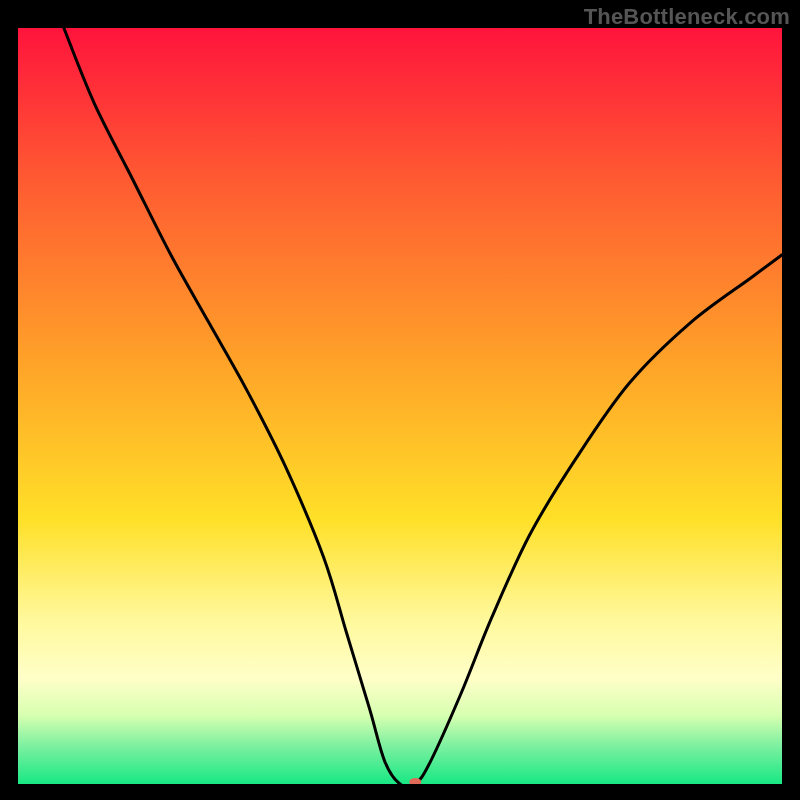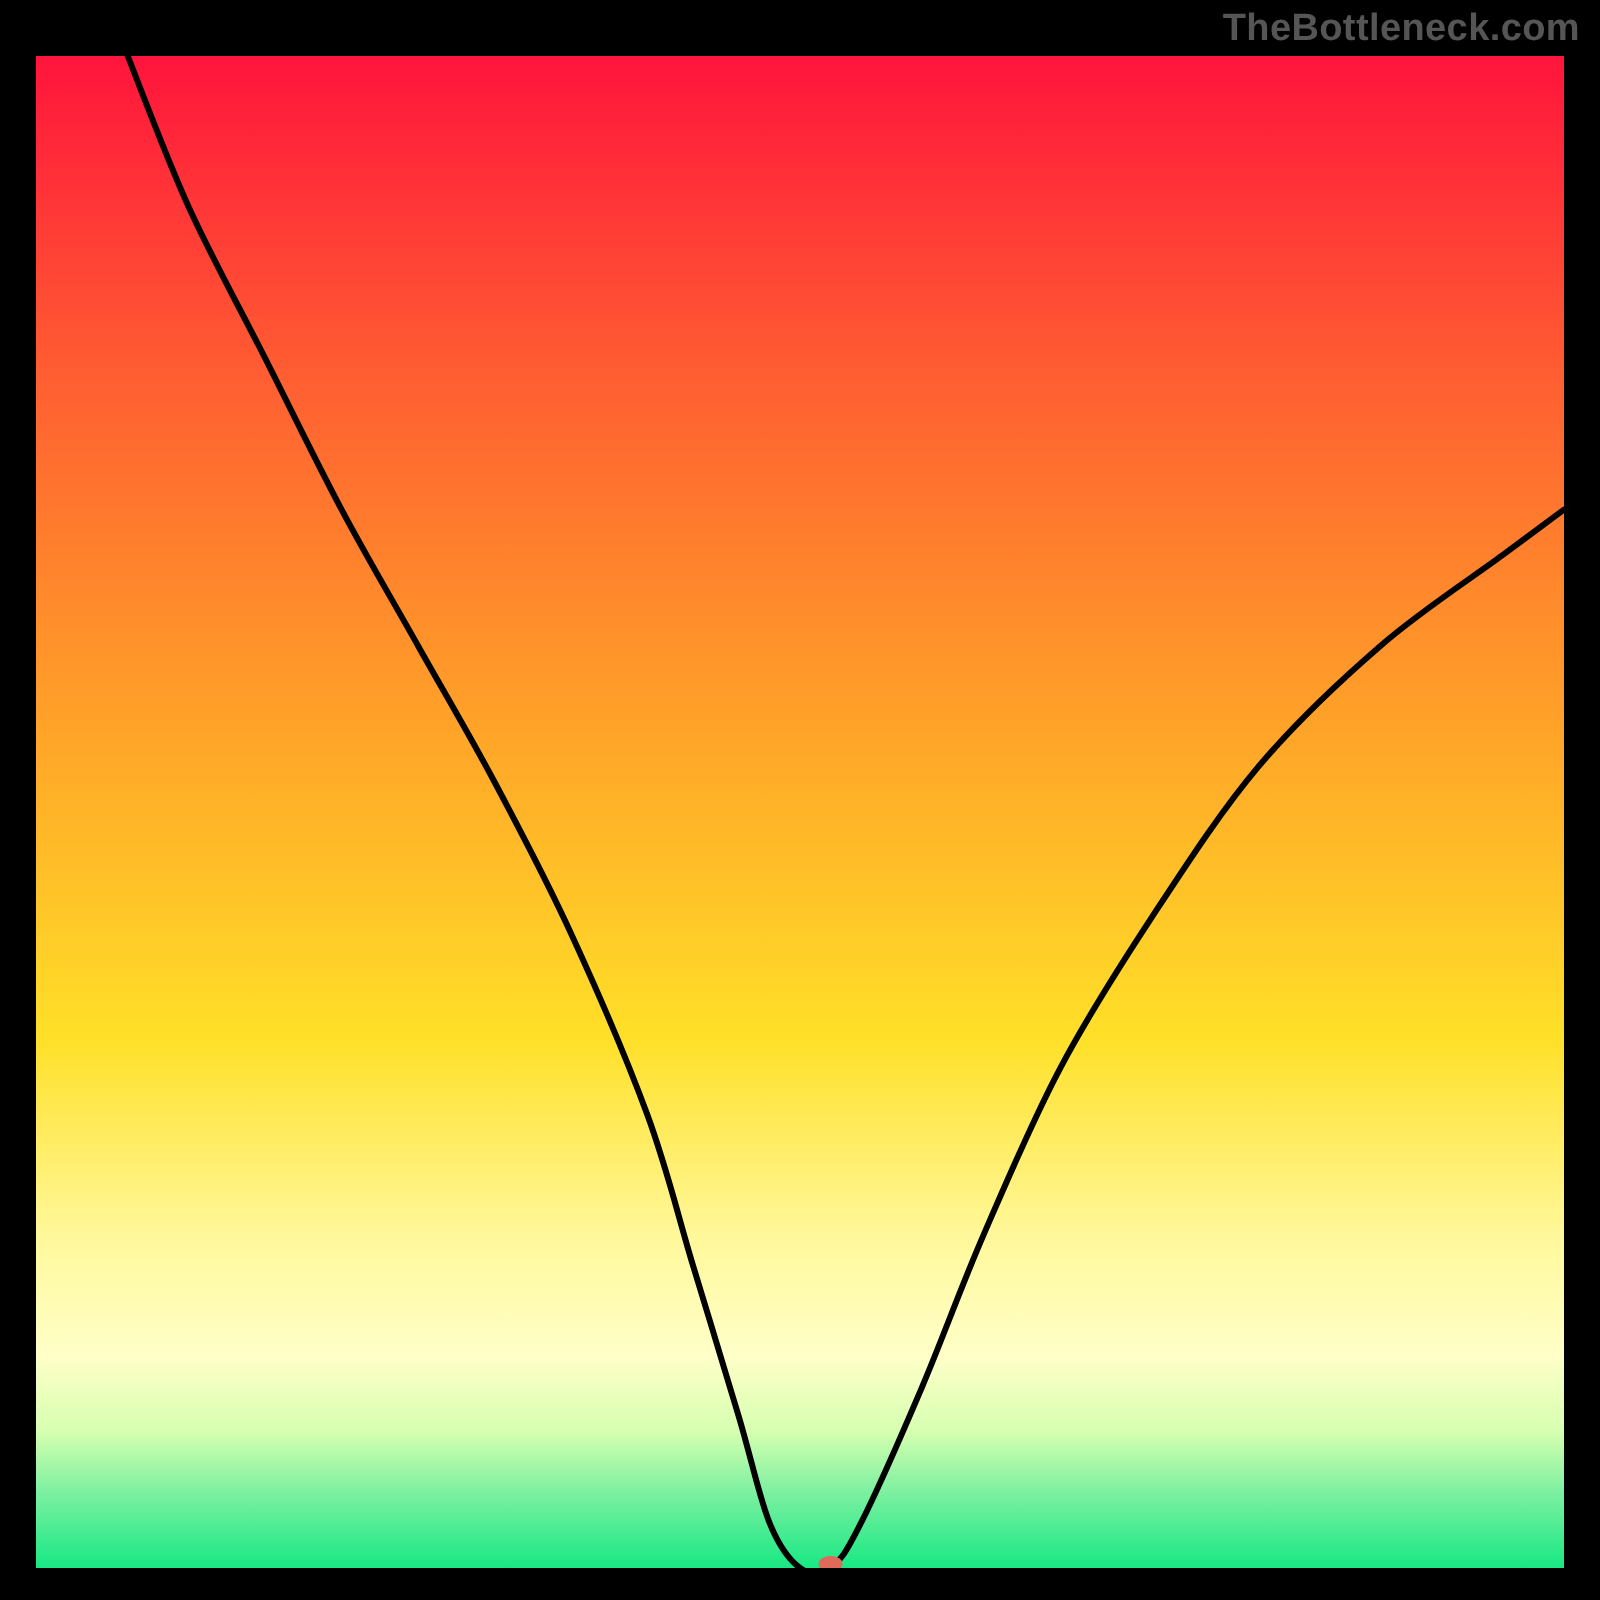--- a/index.html
+++ b/index.html
@@ -15,21 +15,21 @@
     position: relative;
     width: 800px;
     height: 800px;
     background: #000;
   }
   .watermark {
     position: absolute;
     top: 4px;
     right: 10px;
     color: #555;
-    font-size: 19px;
+    font-size: 22px;
     font-weight: 600;
     letter-spacing: 0.2px;
     user-select: none;
   }
   .plot {
     position: absolute;
     left: 18px;
     top: 28px;
     width: 764px;
     height: 756px;

